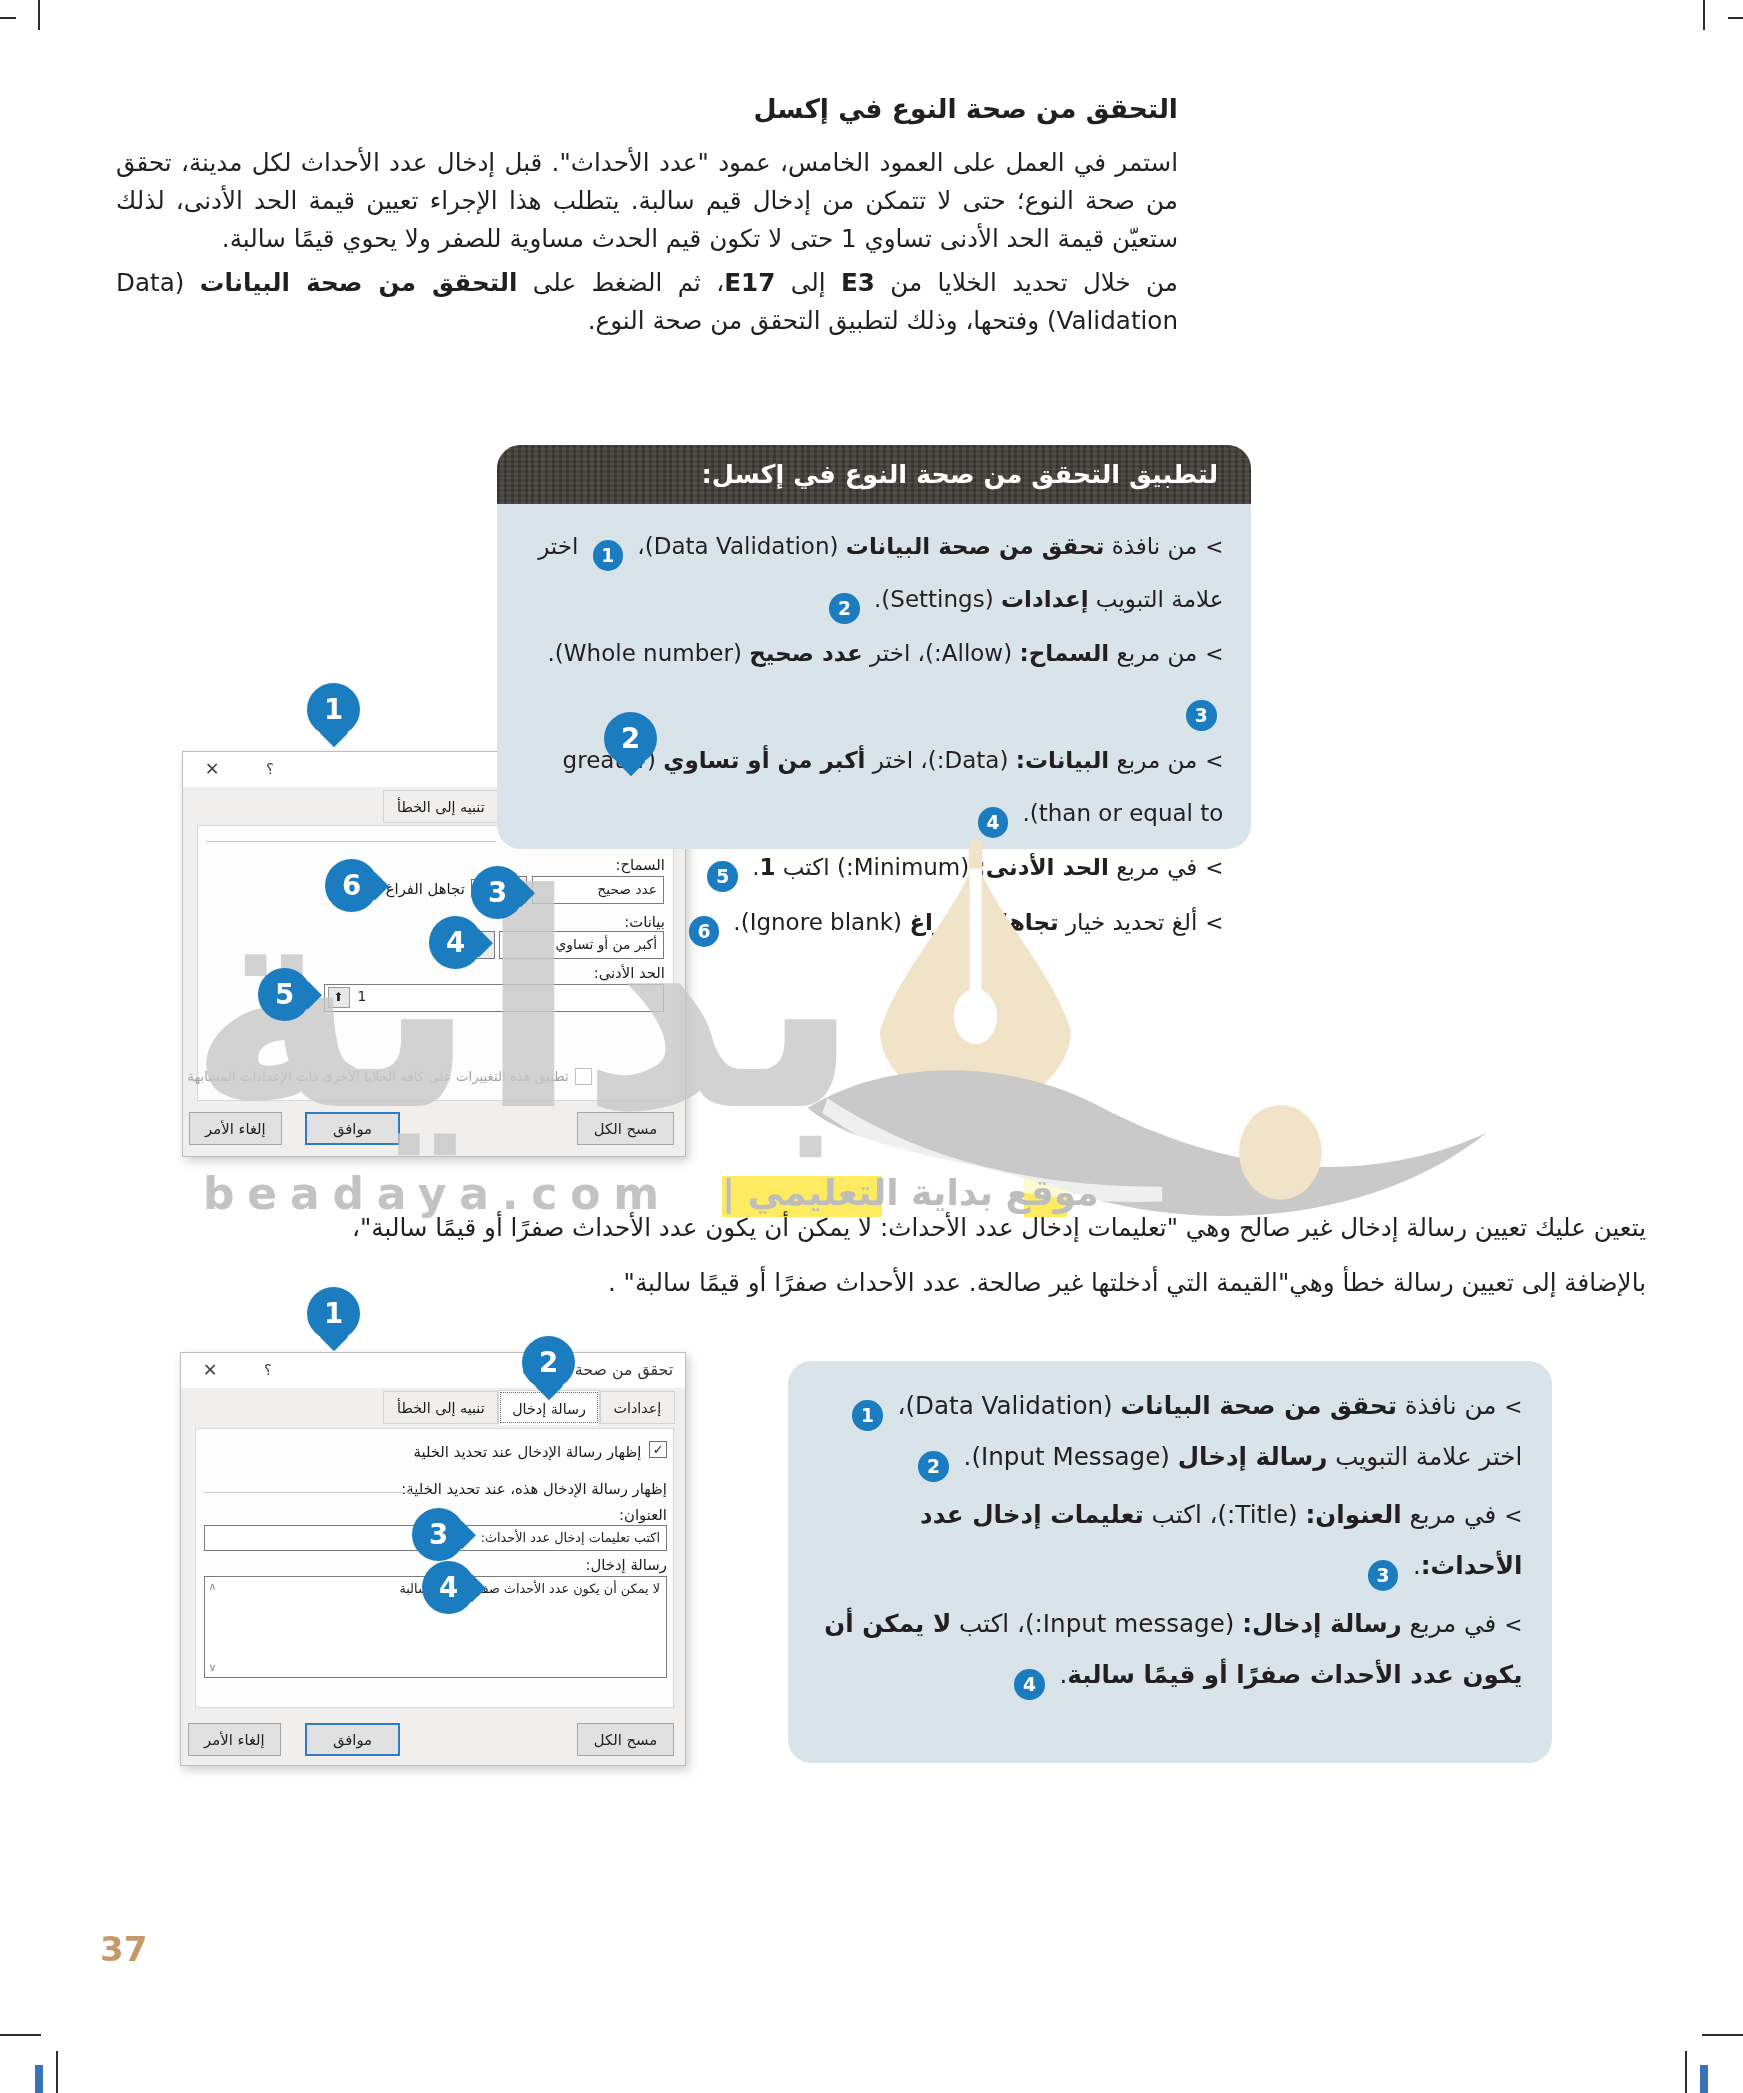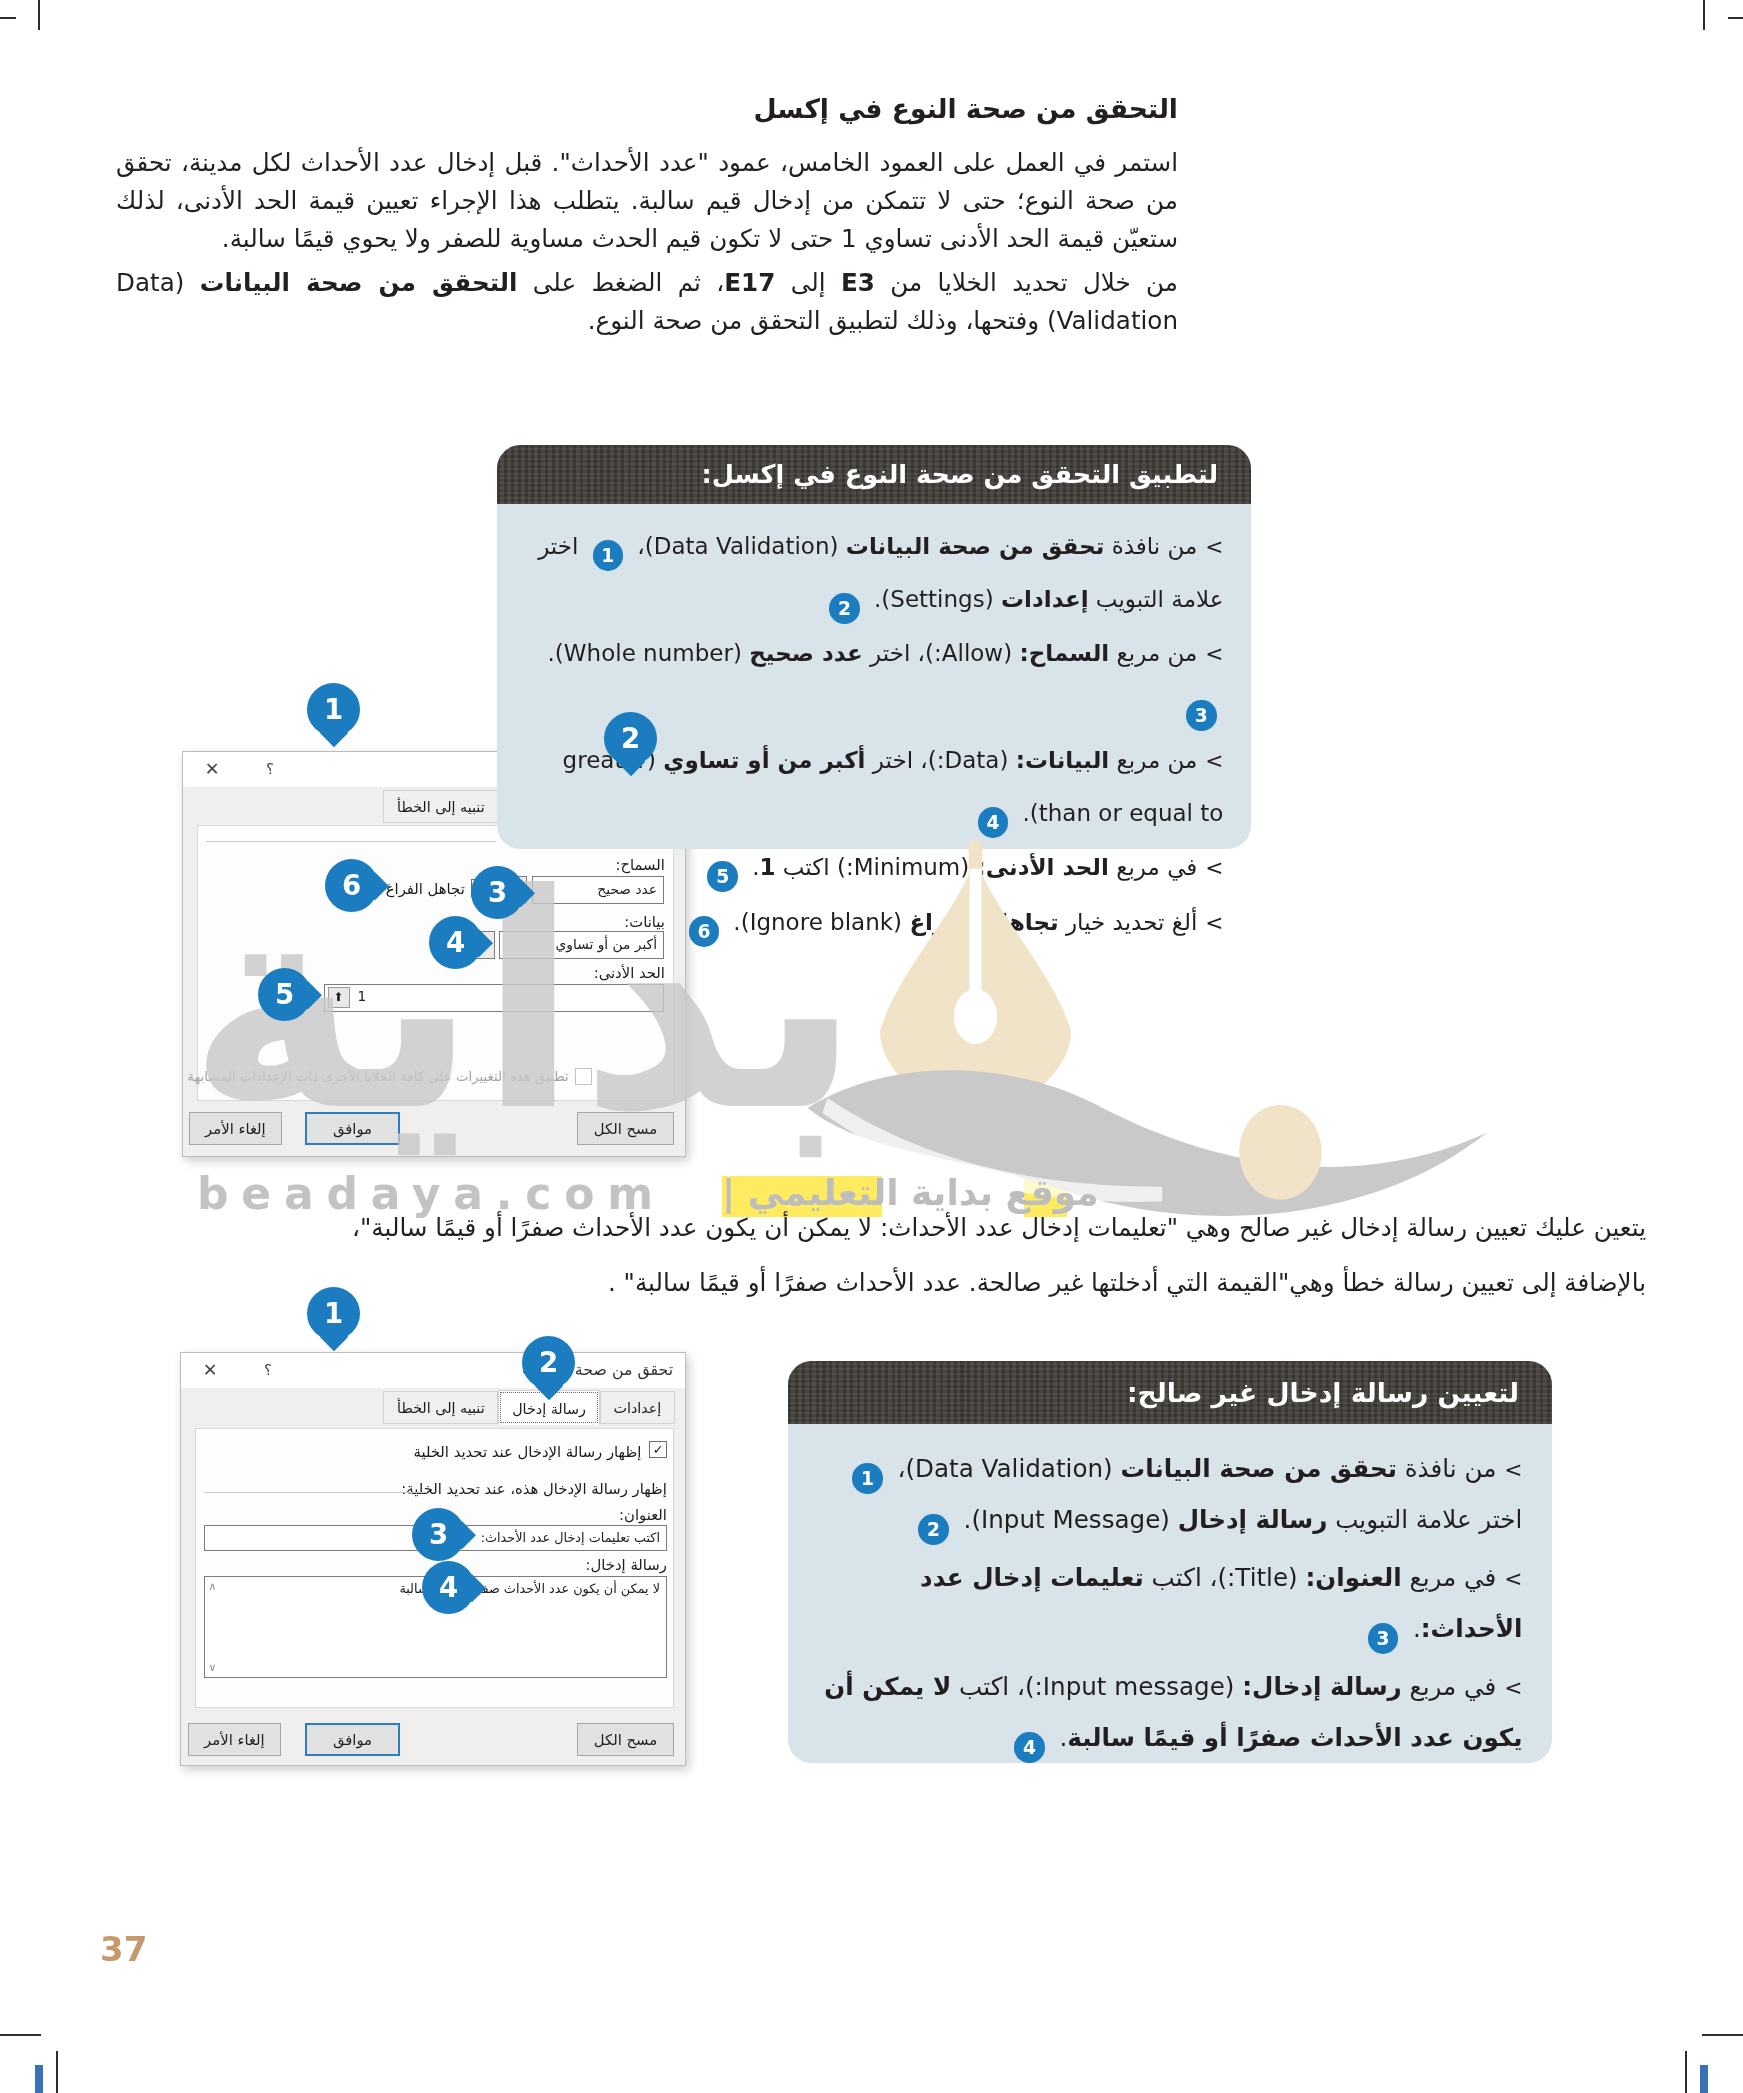--- a/index.html
+++ b/index.html
@@ -69,21 +69,21 @@
   .ta .val{position:absolute;right:5.9px;top:3.9px;font-size:12.8px;color:#222;direction:rtl;}
   .scr{position:absolute;left:3.9px;color:#8a8a8a;font-size:10.8px;}
   .smallval{font-size:12.8px;}
   
   .midpara{position:absolute;left:99px;top:1200px;width:1547px;direction:rtl;text-align:right;
            font-size:24.6px;line-height:55px;z-index:6;}
   
   .wm{position:absolute;z-index:5;pointer-events:none;}
   .wm-word{left:187px;top:849px;font-size:296px;line-height:1.05;color:#c8c8c8;opacity:.8;
            font-weight:700;direction:rtl;}
-  .wm-brand{left:197px;top:1168px;font-size:44px;font-weight:700;color:#c3c3c3;letter-spacing:12.8px;}
+  .wm-brand{left:203px;top:1168px;font-size:44px;font-weight:700;color:#c3c3c3;letter-spacing:12.8px;}
   .wm-site{left:722px;top:1172px;font-size:36px;font-weight:700;color:#bdbdbd;direction:rtl;text-align:right;}
   .wm-hl{background:#ffe94f;opacity:.9;z-index:4;position:absolute;pointer-events:none;}
   
   .pagenum{position:absolute;left:100px;top:1929px;font-size:34px;font-weight:700;color:#c49a6c;}
 </style>
 </head>
 <body>
 
 <div class="page">
 
@@ -183,21 +183,20 @@
   <div class="wm-hl" style="left:1024px;top:1176px;width:43px;height:41px;"></div>
   <div class="wm wm-brand">beadaya.com</div>
   <div class="wm wm-site">موقع بداية التعليمي |</div>
 
   <div class="midpara">
     <div>يتعين عليك تعيين رسالة إدخال غير صالح وهي "تعليمات إدخال عدد الأحداث: لا يمكن أن يكون عدد الأحداث صفرًا أو قيمًا سالبة"،</div>
     <div>بالإضافة إلى تعيين رسالة خطأ وهي"القيمة التي أدخلتها غير صالحة. عدد الأحداث صفرًا أو قيمًا سالبة" .</div>
   </div>
 
   <div class="bluebox" style="left:788px;top:1361px;width:764px;height:402px;">
-    <div class="boxhdr" style="height:63px;line-height:63px;font-size:26.6px;">لتعيين رسالة إدخال غير صالح:</div>
     <div class="boxbody" style="padding:19.7px 29.6px 9.9px 25.6px;">
       <div class="bullet" style="font-size:24.6px;line-height:50px;margin-bottom:7.9px;"><span class="marker">&gt;</span><span><span>من نافذة </span><span class="bold">تحقق من صحة البيانات</span><span> (Data Validation)، </span><span class="nbadge">1</span><span> اختر علامة التبويب </span><span class="bold">رسالة إدخال</span><span> (Input Message). </span><span class="nbadge">2</span></span></div>
       <div class="bullet" style="font-size:24.6px;line-height:50px;margin-bottom:7.9px;"><span class="marker">&gt;</span><span><span>في مربع </span><span class="bold">العنوان:</span><span> (Title:)، اكتب </span><span class="bold">تعليمات إدخال عدد الأحداث:</span><span>. </span><span class="nbadge">3</span></span></div>
       <div class="bullet" style="font-size:24.6px;line-height:50px;"><span class="marker">&gt;</span><span><span>في مربع </span><span class="bold">رسالة إدخال:</span><span> (Input message:)، اكتب </span><span class="bold">لا يمكن أن يكون عدد الأحداث صفرًا أو قيمًا سالبة</span><span>. </span><span class="nbadge">4</span></span></div>
     </div>
   </div>
 
   <div class="dialog" style="left:180px;top:1352px;width:504px;height:412px;">
     <div class="titlebar">
       <span class="dlg-title">تحقق من صحة البيانات</span>

